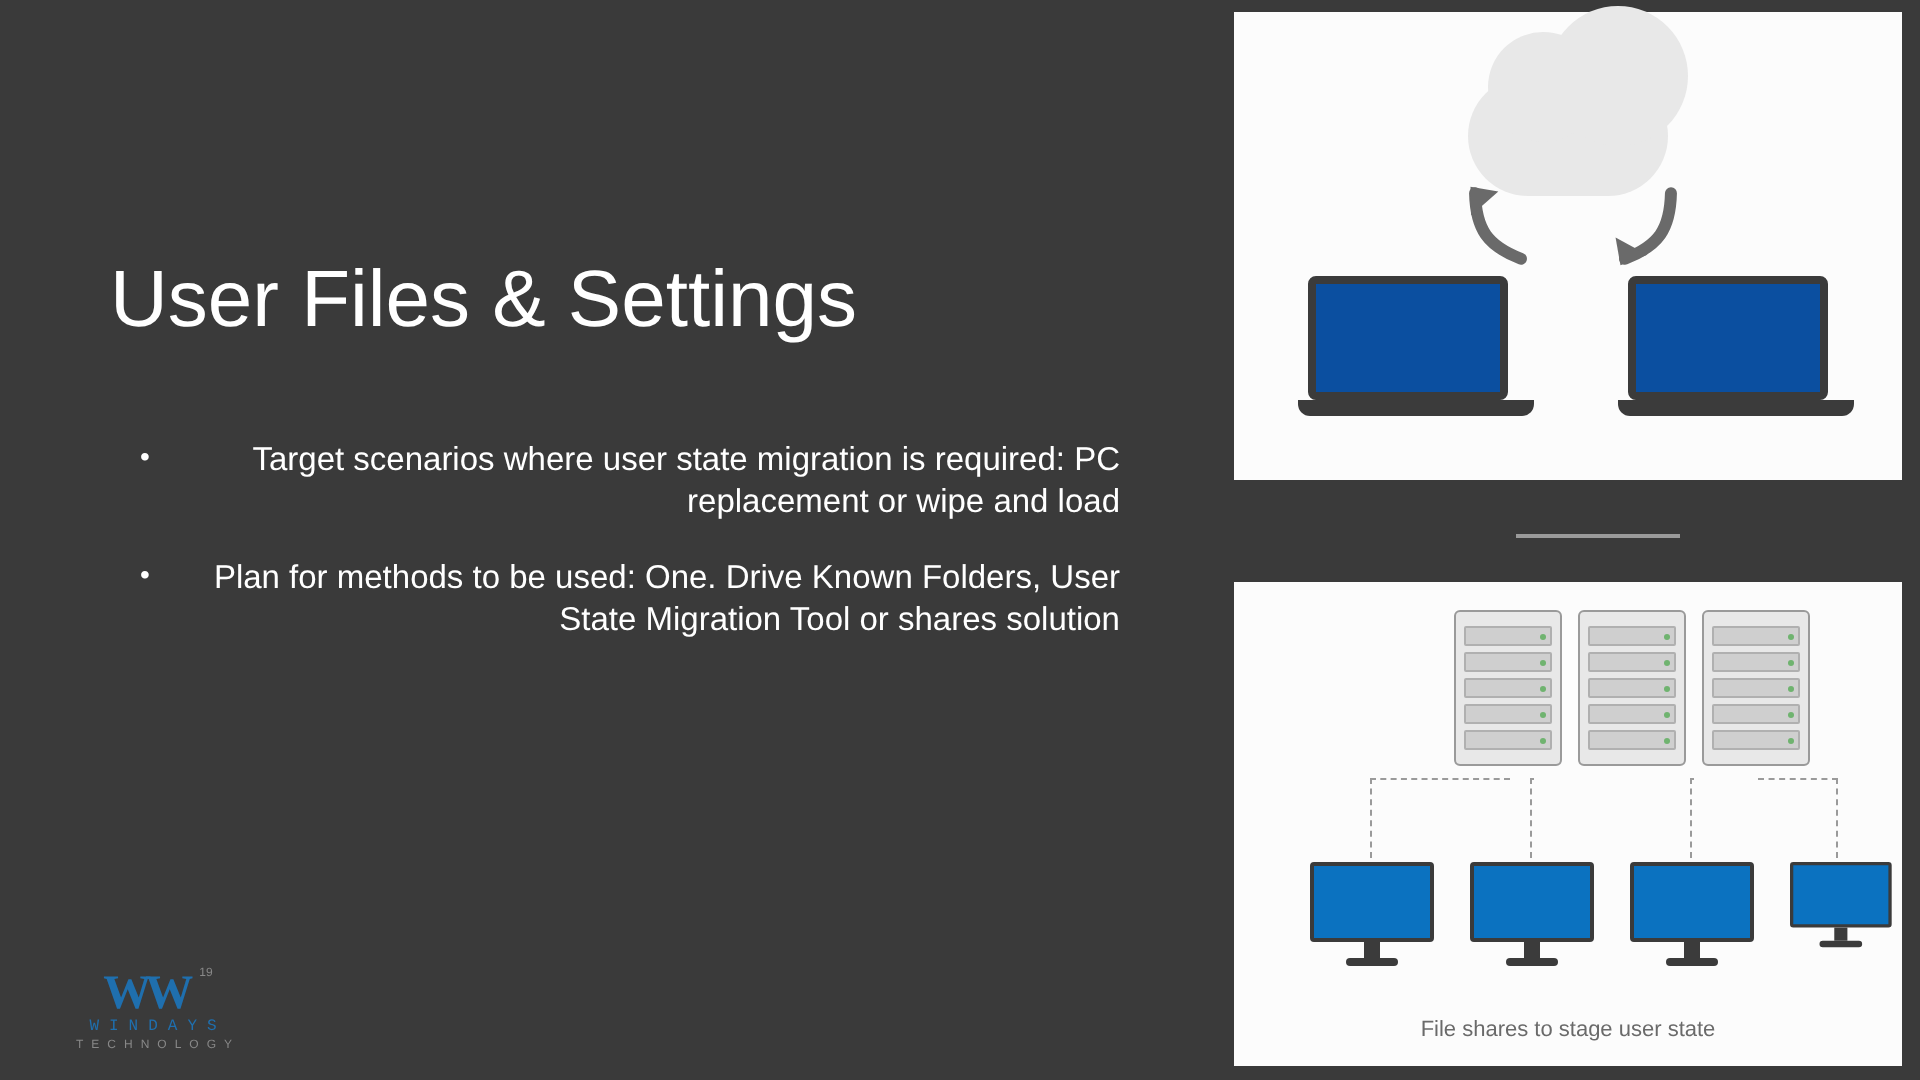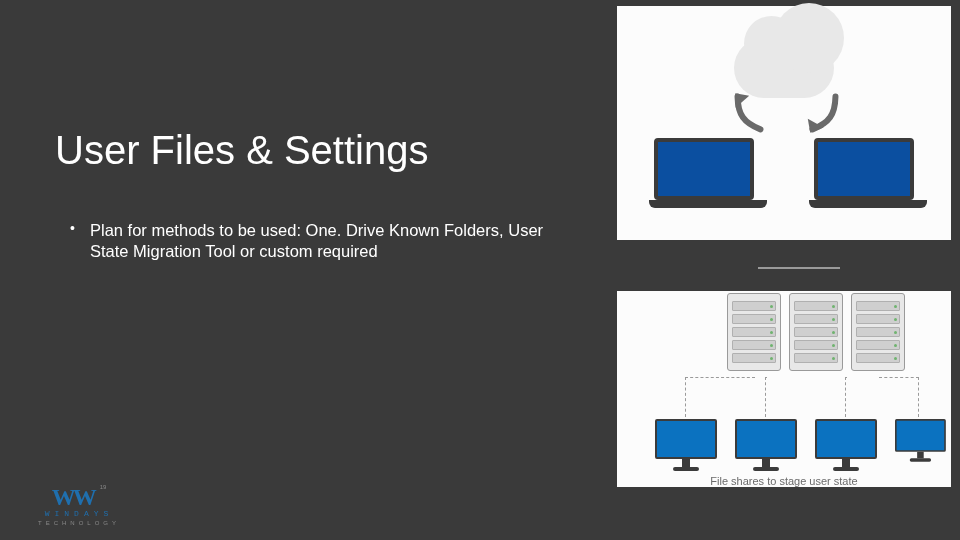--- a/index.html
+++ b/index.html
@@ -4,21 +4,21 @@
 <style>
   * { box-sizing: border-box; margin: 0; padding: 0; }
   html, body { width: 960px; height: 540px; overflow: hidden; }
   body {
     background: #3a3a3a;
     font-family: "Segoe UI Light", "Segoe UI", Arial, sans-serif;
     color: #fff;
     position: relative;
   }
   .slide {
-    width: 960px; height: 540px; position: relative;
+    width: 960px; height: 540px; position: relative; text-align: right;
   }
   .title {
     position: absolute;
     left: 55px; top: 128px;
     font-size: 40px;
     font-weight: 300;
     color: #fff;
   }
   .bullets {
     position: absolute;
@@ -45,21 +45,21 @@
   .panel-top {
     position: absolute;
     left: 617px; top: 6px;
     width: 334px; height: 234px;
     background: #fcfcfc;
     display: flex; align-items: center; justify-content: center;
   }
   .panel-bottom {
     position: absolute;
     left: 617px; top: 291px;
-    width: 334px; height: 196px;
+    width: 334px; height: 242px;
     background: #fcfcfc;
     display: flex; flex-direction: column; align-items: center; justify-content: center;
   }
   .divider {
     position: absolute;
     left: 758px; top: 267px;
     width: 82px; height: 2px;
     background: #9a9a9a;
   }
   
@@ -134,21 +134,22 @@
   .logo-tm   { font-size: 6px; color:#888; align-self:flex-start; margin-left:2px; }
 </style>
 </head>
 <body>
 
 <div class="slide">
 
   <h1 class="title">User Files &amp; Settings</h1>
 
   <ul class="bullets">
-    <li>Plan for methods to be used: One. Drive Known Folders, User State Migration Tool or custom required</li>
+    <li>Target scenarios where user state migration is required: PC replacement or wipe and load</li>
+    <li>Plan for methods to be used: One. Drive Known Folders, User State Migration Tool or shares solution</li>
   </ul>
 
   <div class="panel-top" title="Two laptops syncing data through a cloud">
     <div class="mig">
       <div class="cloud"></div>
       <div class="arrow arr-up">
         <svg viewBox="0 0 60 60">
             <path d="M30 50 C 20 35 20 25 30 10" stroke="#6a6a6a" stroke-width="6" fill="none" stroke-linecap="round"></path>
             <path d="M22 18 L30 6 L40 16 Z" fill="#6a6a6a"></path>
           </svg>

